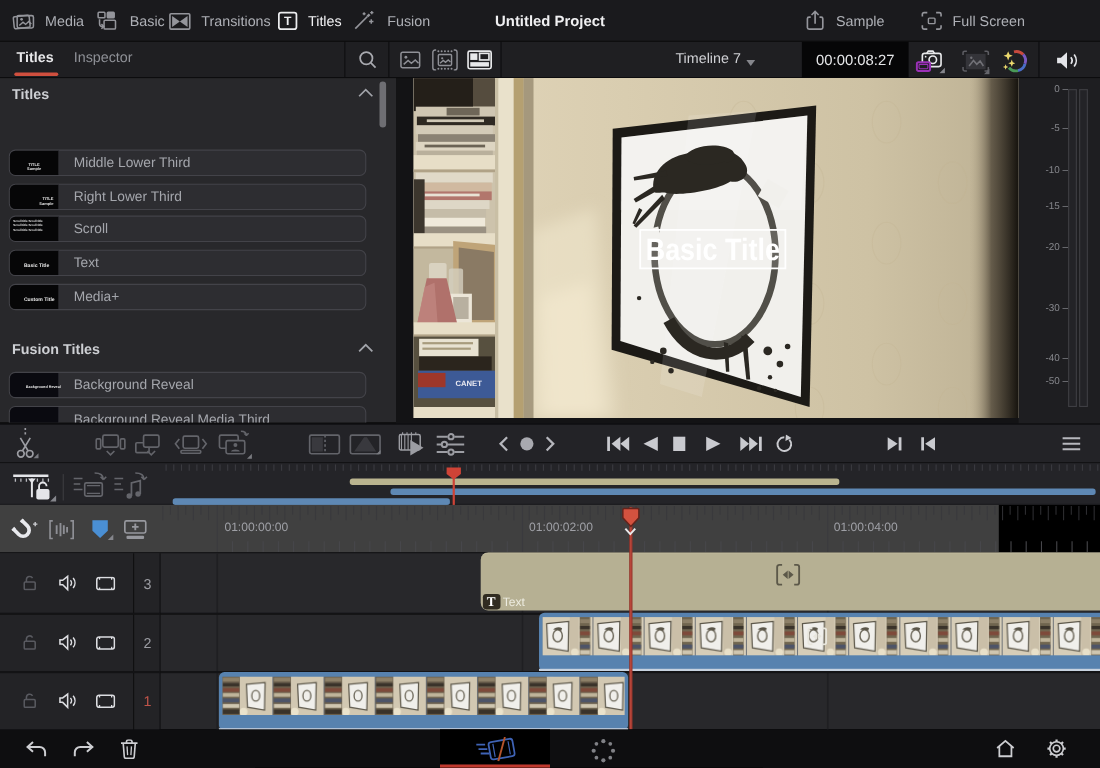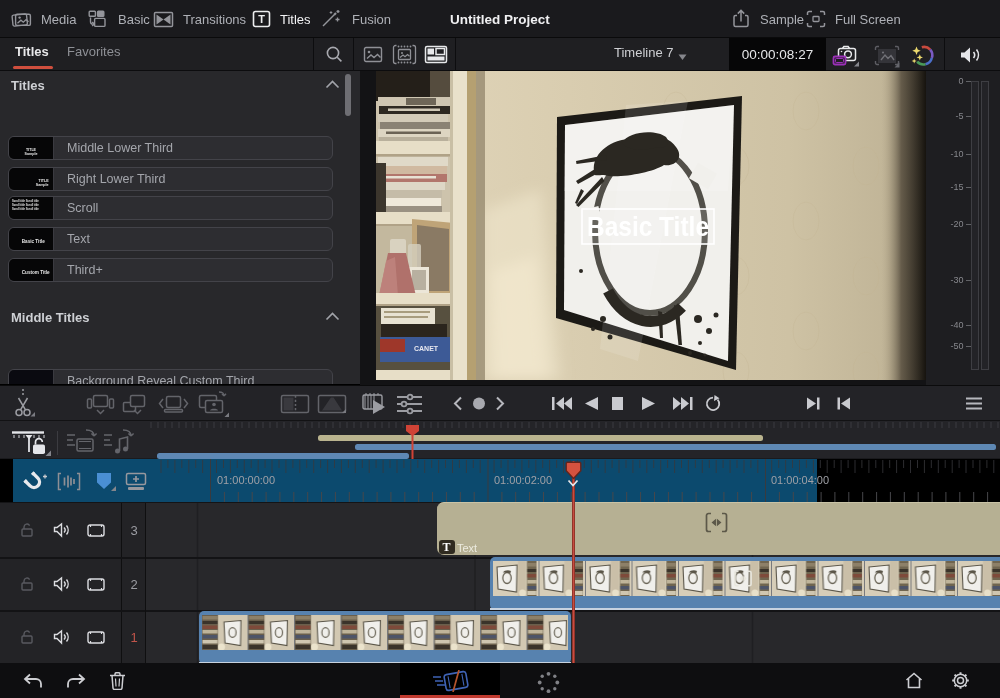--- a/index.html
+++ b/index.html
@@ -31,21 +31,21 @@
 .mlbl{position:absolute;font-size:9px;color:#87888d;text-align:right;width:30px}
 .mbar{position:absolute;width:8px;background:#232327;border:1px solid #3e3e43}
 
 #toolbar{position:absolute;left:0;top:385px;width:1000px;height:35px;background:#232327;border-top:1px solid #0b0b0c}
 .ticon{position:absolute;color:#63646a}
 .ticon.bright{color:#9c9da3}
 
 #minimap{position:absolute;left:0;top:420px;width:1000px;height:39px;background:#242428;border-top:1px solid #121214;border-bottom:1px solid #1a1a1d}
 #minimap .bar{position:absolute;height:5px;border-radius:2.5px}
 
-#ruler{position:absolute;left:13px;top:459px;width:804px;height:43px;background:#0c4a6e}
+#ruler{position:absolute;left:0;top:459px;width:908px;height:43px;background:#404040}
 .rlbl{position:absolute;top:15px;font-size:11px;color:#9fa0a6}
 
 #tracks{position:absolute;left:0;top:502px;width:1000px;height:161px;background:#28282b;border-top:1px solid #141416}
 #thead2{position:absolute;left:0;top:0;width:145px;height:161px;background:#232326}
 .trow-sep{position:absolute;left:0;width:1000px;height:2px;background:#131315}
 .tnum{position:absolute;left:124px;width:20px;text-align:center;font-size:13px;color:#9b9ca2}
 
 #bottombar{position:absolute;left:0;top:663px;width:1000px;height:35px;background:#0e0e10}
 #cutbox{position:absolute;left:400px;top:0;width:100px;height:32px;background:#000}
 #cutline{position:absolute;left:400px;top:32px;width:100px;height:3px;background:#c0392e}
@@ -98,33 +98,33 @@
     </svg>
     <span>Fusion</span>
   </div>
   <div class="tb-item" style="left:731px">
     <svg width="20" height="20" viewBox="0 0 20 20" fill="none" stroke="currentColor" stroke-width="1.5">
       <path d="M6 6.5H4.5A1.5 1.5 0 0 0 3 8v8a1.5 1.5 0 0 0 1.5 1.5h11A1.5 1.5 0 0 0 17 16V8a1.5 1.5 0 0 0-1.5-1.5H14"></path>
       <path d="M10 12.5V1.8M6.8 4.6L10 1.4l3.2 3.2"></path>
     </svg>
     <span>Sample</span>
   </div>
-  <div class="tb-item" style="left:806px">
+  <div class="tb-item" style="left:837px">
     <svg width="20" height="18" viewBox="0 0 20 18" fill="none" stroke="currentColor" stroke-width="1.5">
       <path d="M1.5 5V3A1.5 1.5 0 0 1 3 1.5h3M14 1.5h3A1.5 1.5 0 0 1 18.5 3v2M18.5 13v2a1.5 1.5 0 0 1-1.5 1.5h-3M6 16.5H3A1.5 1.5 0 0 1 1.5 15v-2"></path>
       <rect x="7" y="6.5" width="6" height="5" rx="0.8" stroke-width="1.3"></rect>
     </svg>
     <span>Full Screen</span>
   </div>
 </div>
 <div id="proj">Untitled Project</div>
 <div id="row2">
   <div style="position:absolute;left:15px;top:6px;font-size:13px;font-weight:700;color:#e8e8ea">Titles</div>
   <div style="position:absolute;left:13px;top:28px;width:40px;height:3px;background:#cf4f3e;border-radius:1.5px"></div>
-  <div style="position:absolute;left:67px;top:6px;font-size:13px;color:#8e9096">Favorites</div>
+  <div style="position:absolute;left:67px;top:6px;font-size:13px;color:#8e9096">Inspector</div>
   <div style="position:absolute;left:313px;top:0;width:1px;height:33px;background:#0d0d0f"></div>
   <svg style="position:absolute;left:325px;top:7px" width="19" height="19" viewBox="0 0 19 19" fill="none" stroke="#a8a9af" stroke-width="1.6">
     <circle cx="8" cy="8" r="5.6"></circle>
       <path d="M12.2 12.2l4.2 4.2"></path>
   </svg>
   <div style="position:absolute;left:353px;top:0;width:1px;height:33px;background:#0d0d0f"></div>
   <svg style="position:absolute;left:363px;top:8px" width="20" height="17" viewBox="0 0 20 17" fill="none" stroke="#8f9096" stroke-width="1.4">
     <rect x="1.5" y="1.5" width="17" height="14" rx="1.5"></rect>
     <circle cx="6" cy="6" r="1.3" fill="#8f9096" stroke="none"></circle>
     <path d="M4 12.5l4-3.5 3 2.5 3.5-3 3 3"></path>
@@ -215,31 +215,37 @@
   <div class="titem" style="top:155.5px">
     <div class="thumb">
         <div class="thtxt" style="left:0;right:0;top:8px;text-align:center;font-size:11px;transform:scale(0.42);transform-origin:center">Basic Title</div>
       </div>
     <div class="lbl">Text</div>
   </div>
   <div class="titem" style="top:186.5px">
     <div class="thumb">
         <div class="thtxt" style="left:0;right:0;top:8px;text-align:center;font-size:11px;transform:scale(0.42);transform-origin:center">Custom Title</div>
       </div>
-    <div class="lbl">Third+</div>
-  </div>
-
-  <div class="sechead" style="top:239px">Middle Titles</div>
+    <div class="lbl">Media+</div>
+  </div>
+
+  <div class="sechead" style="top:239px">Fusion Titles</div>
   <svg class="chev" style="left:325px;top:241px" width="15" height="9" viewBox="0 0 15 9" fill="none" stroke="#a2a4aa" stroke-width="1.6">
       <path d="M1.5 7.5L7.5 1.5l6 6"></path>
     </svg>
 
+  <div class="titem" style="top:267px">
+    <div class="thumb" style="background:#0a0a10">
+        <div class="thtxt" style="left:0;right:0;top:8px;text-align:center;font-size:10px;transform:scale(0.34);transform-origin:center">Background Reveal</div>
+      </div>
+    <div class="lbl">Background Reveal</div>
+  </div>
   <div class="titem" style="top:298px">
     <div class="thumb" style="background:#0a0a10"></div>
-    <div class="lbl">Background Reveal Custom Third</div>
+    <div class="lbl">Background Reveal Media Third</div>
   </div>
   <div id="scrollbar"></div>
 </div>
 <div id="preview">
   <div id="video">
   <svg width="550" height="309" viewBox="0 0 550 309">
     <defs>
       <linearGradient id="wallg" x1="0" y1="0" x2="1" y2="0">
         <stop offset="0" stop-color="#e2d6ba"></stop>
         <stop offset="0.35" stop-color="#d9cdb0"></stop>

